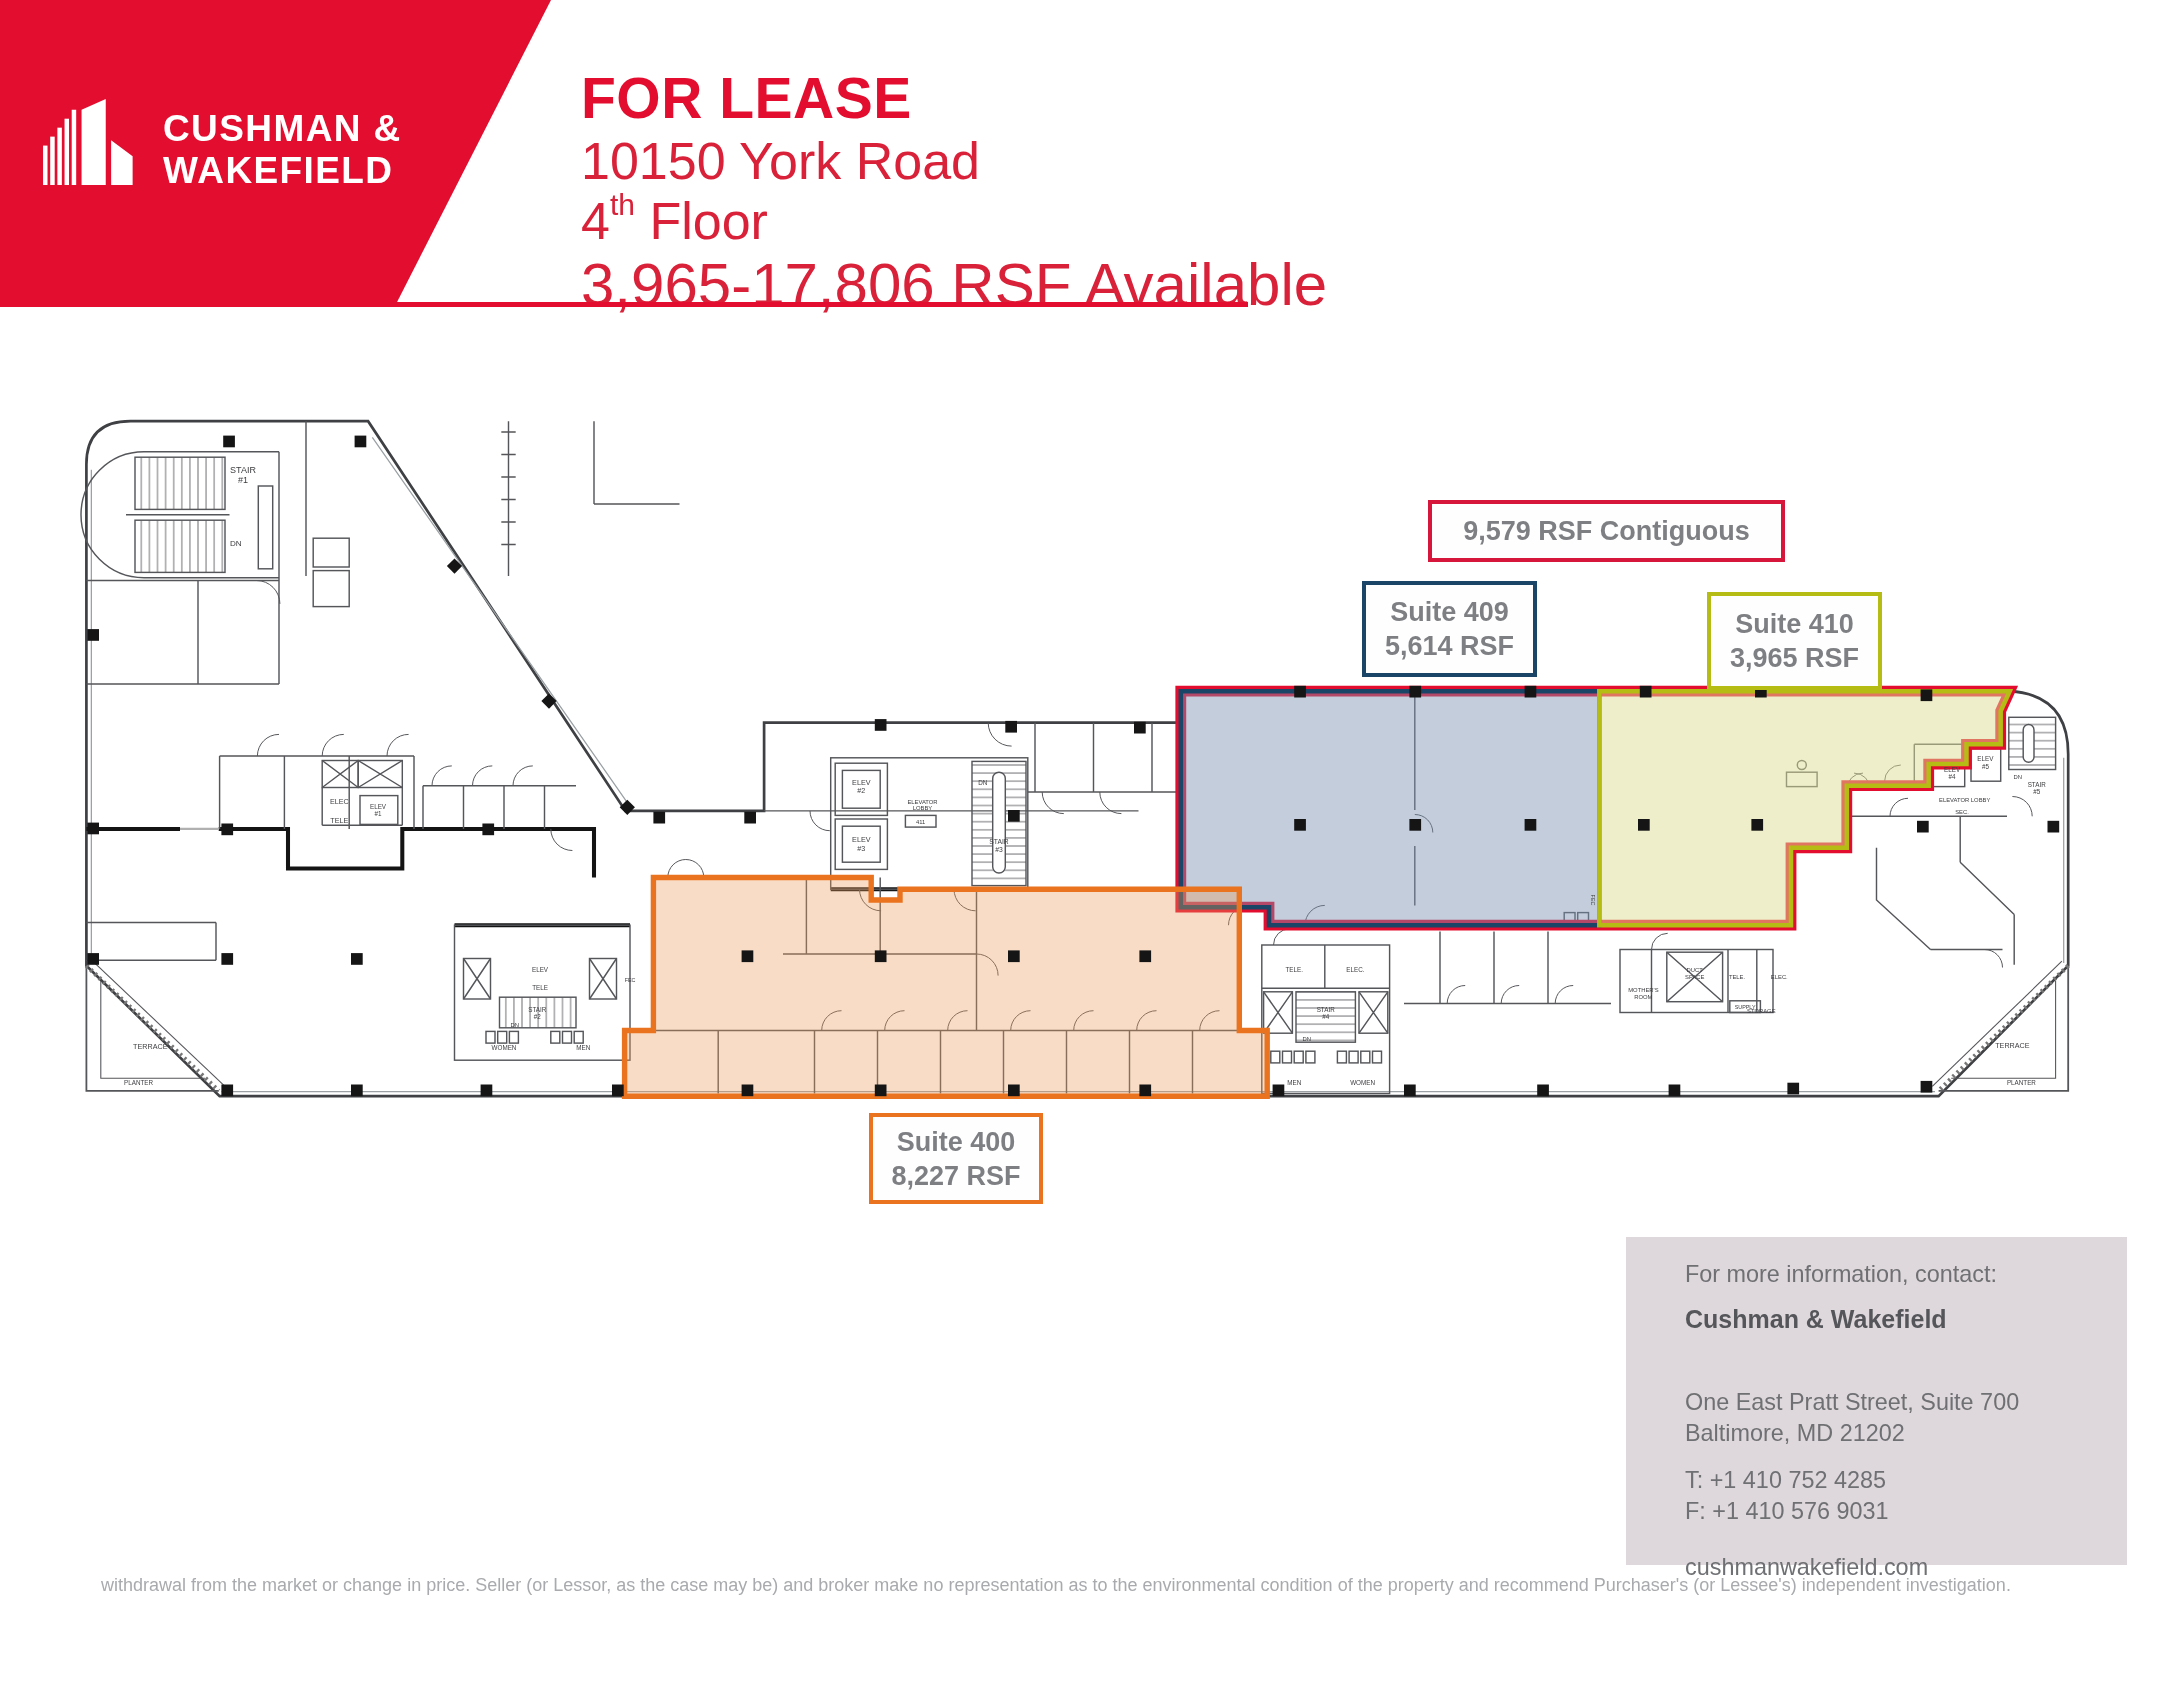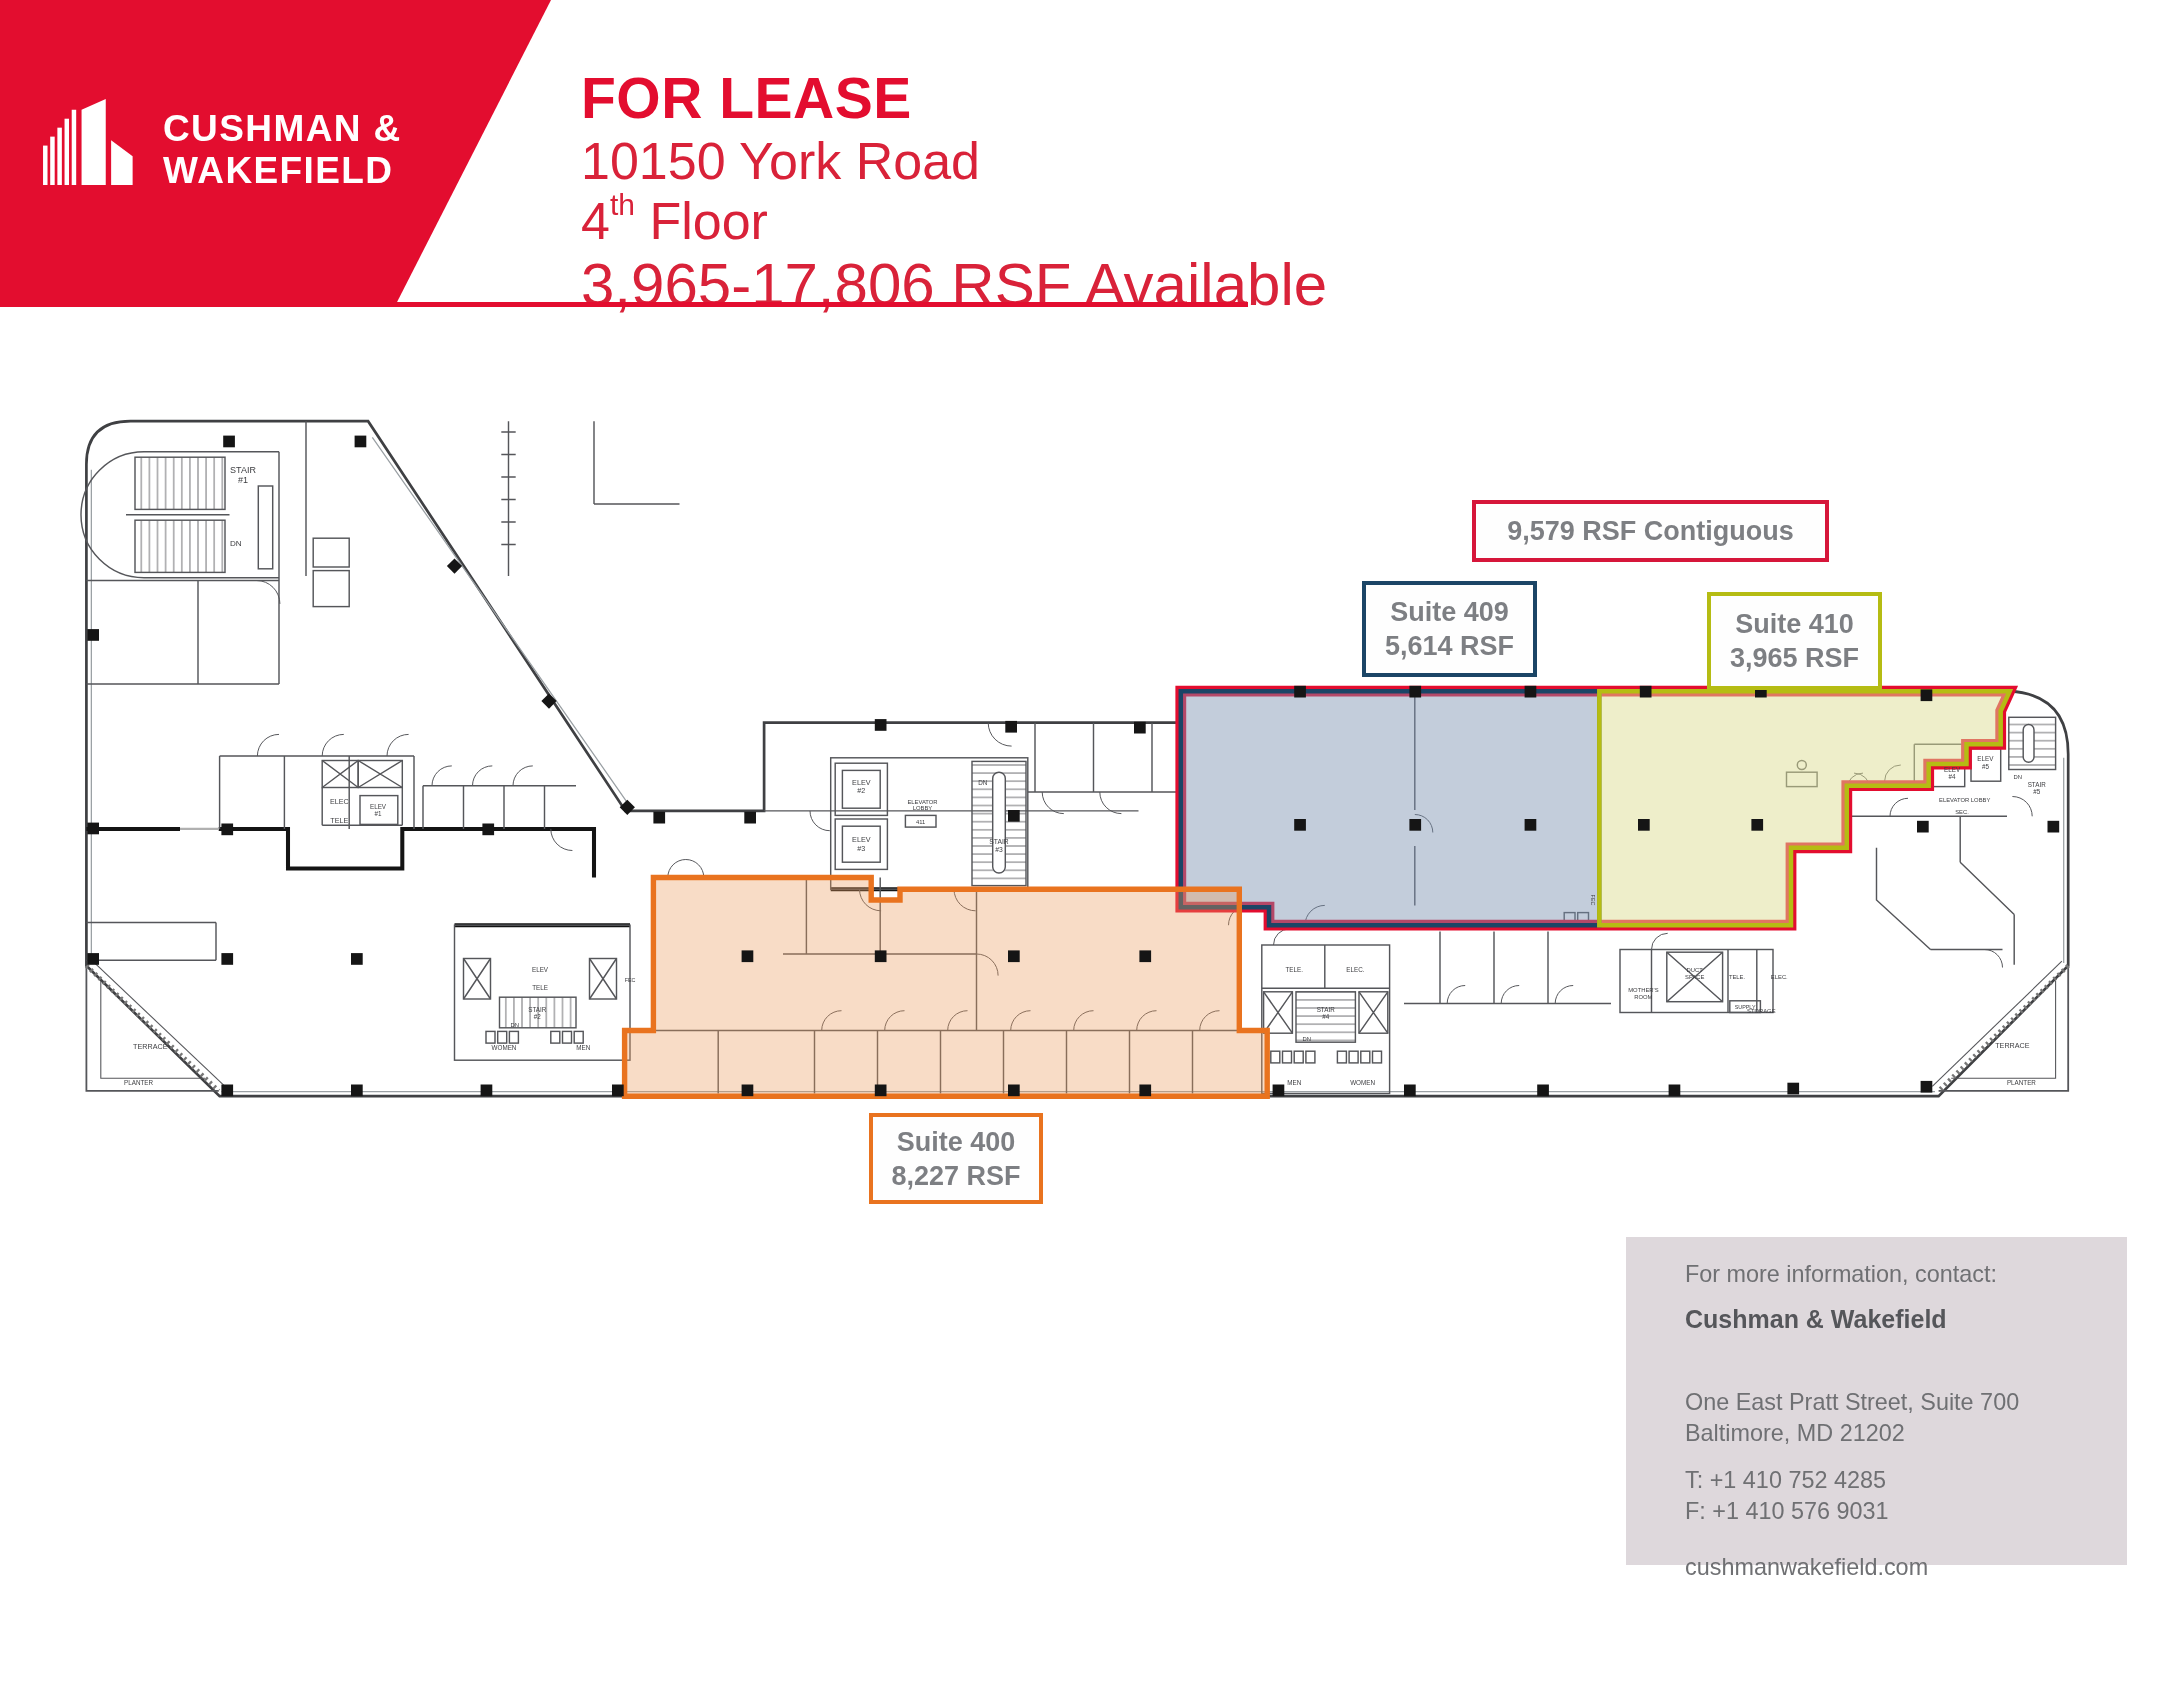--- a/index.html
+++ b/index.html
@@ -23,21 +23,21 @@
   .h-avail{top:250px;font-size:60px;font-weight:400;color:#d92239;}
   .red-rule{position:absolute;left:0;top:302px;width:1248px;height:4.5px;background:#e30d2f;}
 
   
   svg.plan{position:absolute;left:0;top:0;width:2178px;height:1683px;}
 
   
   .tagbox{position:absolute;background:#fefefe;display:flex;flex-direction:column;
           align-items:center;justify-content:center;text-align:center;
           font-weight:700;color:#7d7f83;line-height:34px;font-size:27px;}
-  .tag-contig{left:1428px;top:500px;width:349px;height:54px;border:4.5px solid #d6163a;margin-left:44px;}
+  .tag-contig{left:1428px;top:500px;width:349px;height:54px;border:4.5px solid #d6163a;}
   .tag-409{left:1334px;top:581px;width:167px;height:88px;border:4.5px solid #1b4566;margin-left:28px;}
   .tag-410{left:1707px;top:592px;width:167px;height:90px;border:4.5px solid #b5bc13;}
   .tag-400{left:869px;top:1113px;width:166px;height:83px;border:4.5px solid #e9731f;}
 
   
   .contact{position:absolute;left:1626px;top:1237px;width:501px;height:328px;
            background:#ded8dc;box-sizing:border-box;padding:21.6px 0 0 59px;color:#6f7073;}
   .contact div{font-size:23.4px;line-height:31px;}
   .c-intro{margin-bottom:14.4px;}
   .c-name{font-weight:700;font-size:25px!important;color:#55565a;margin-bottom:52px;}
@@ -381,16 +381,17 @@
     <div class="c-name">Cushman &amp; Wakefield</div>
     <div>One East Pratt Street, Suite 700</div>
     <div>Baltimore, MD 21202</div>
     <div class="c-gap"></div>
     <div>T: +1 410 752 4285</div>
     <div>F: +1 410 576 9031</div>
     <div class="c-web">cushmanwakefield.com</div>
   </div>
 
   <div class="disclaimer">
+    <div>withdrawal from the market or change in price. Seller (or Lessor, as the case may be) and broker make no representation as to the environmental condition of the property and recommend Purchaser's (or Lessee's) independent investigation.</div>
   </div>
 
 </div>
 
 
 </body></html>

